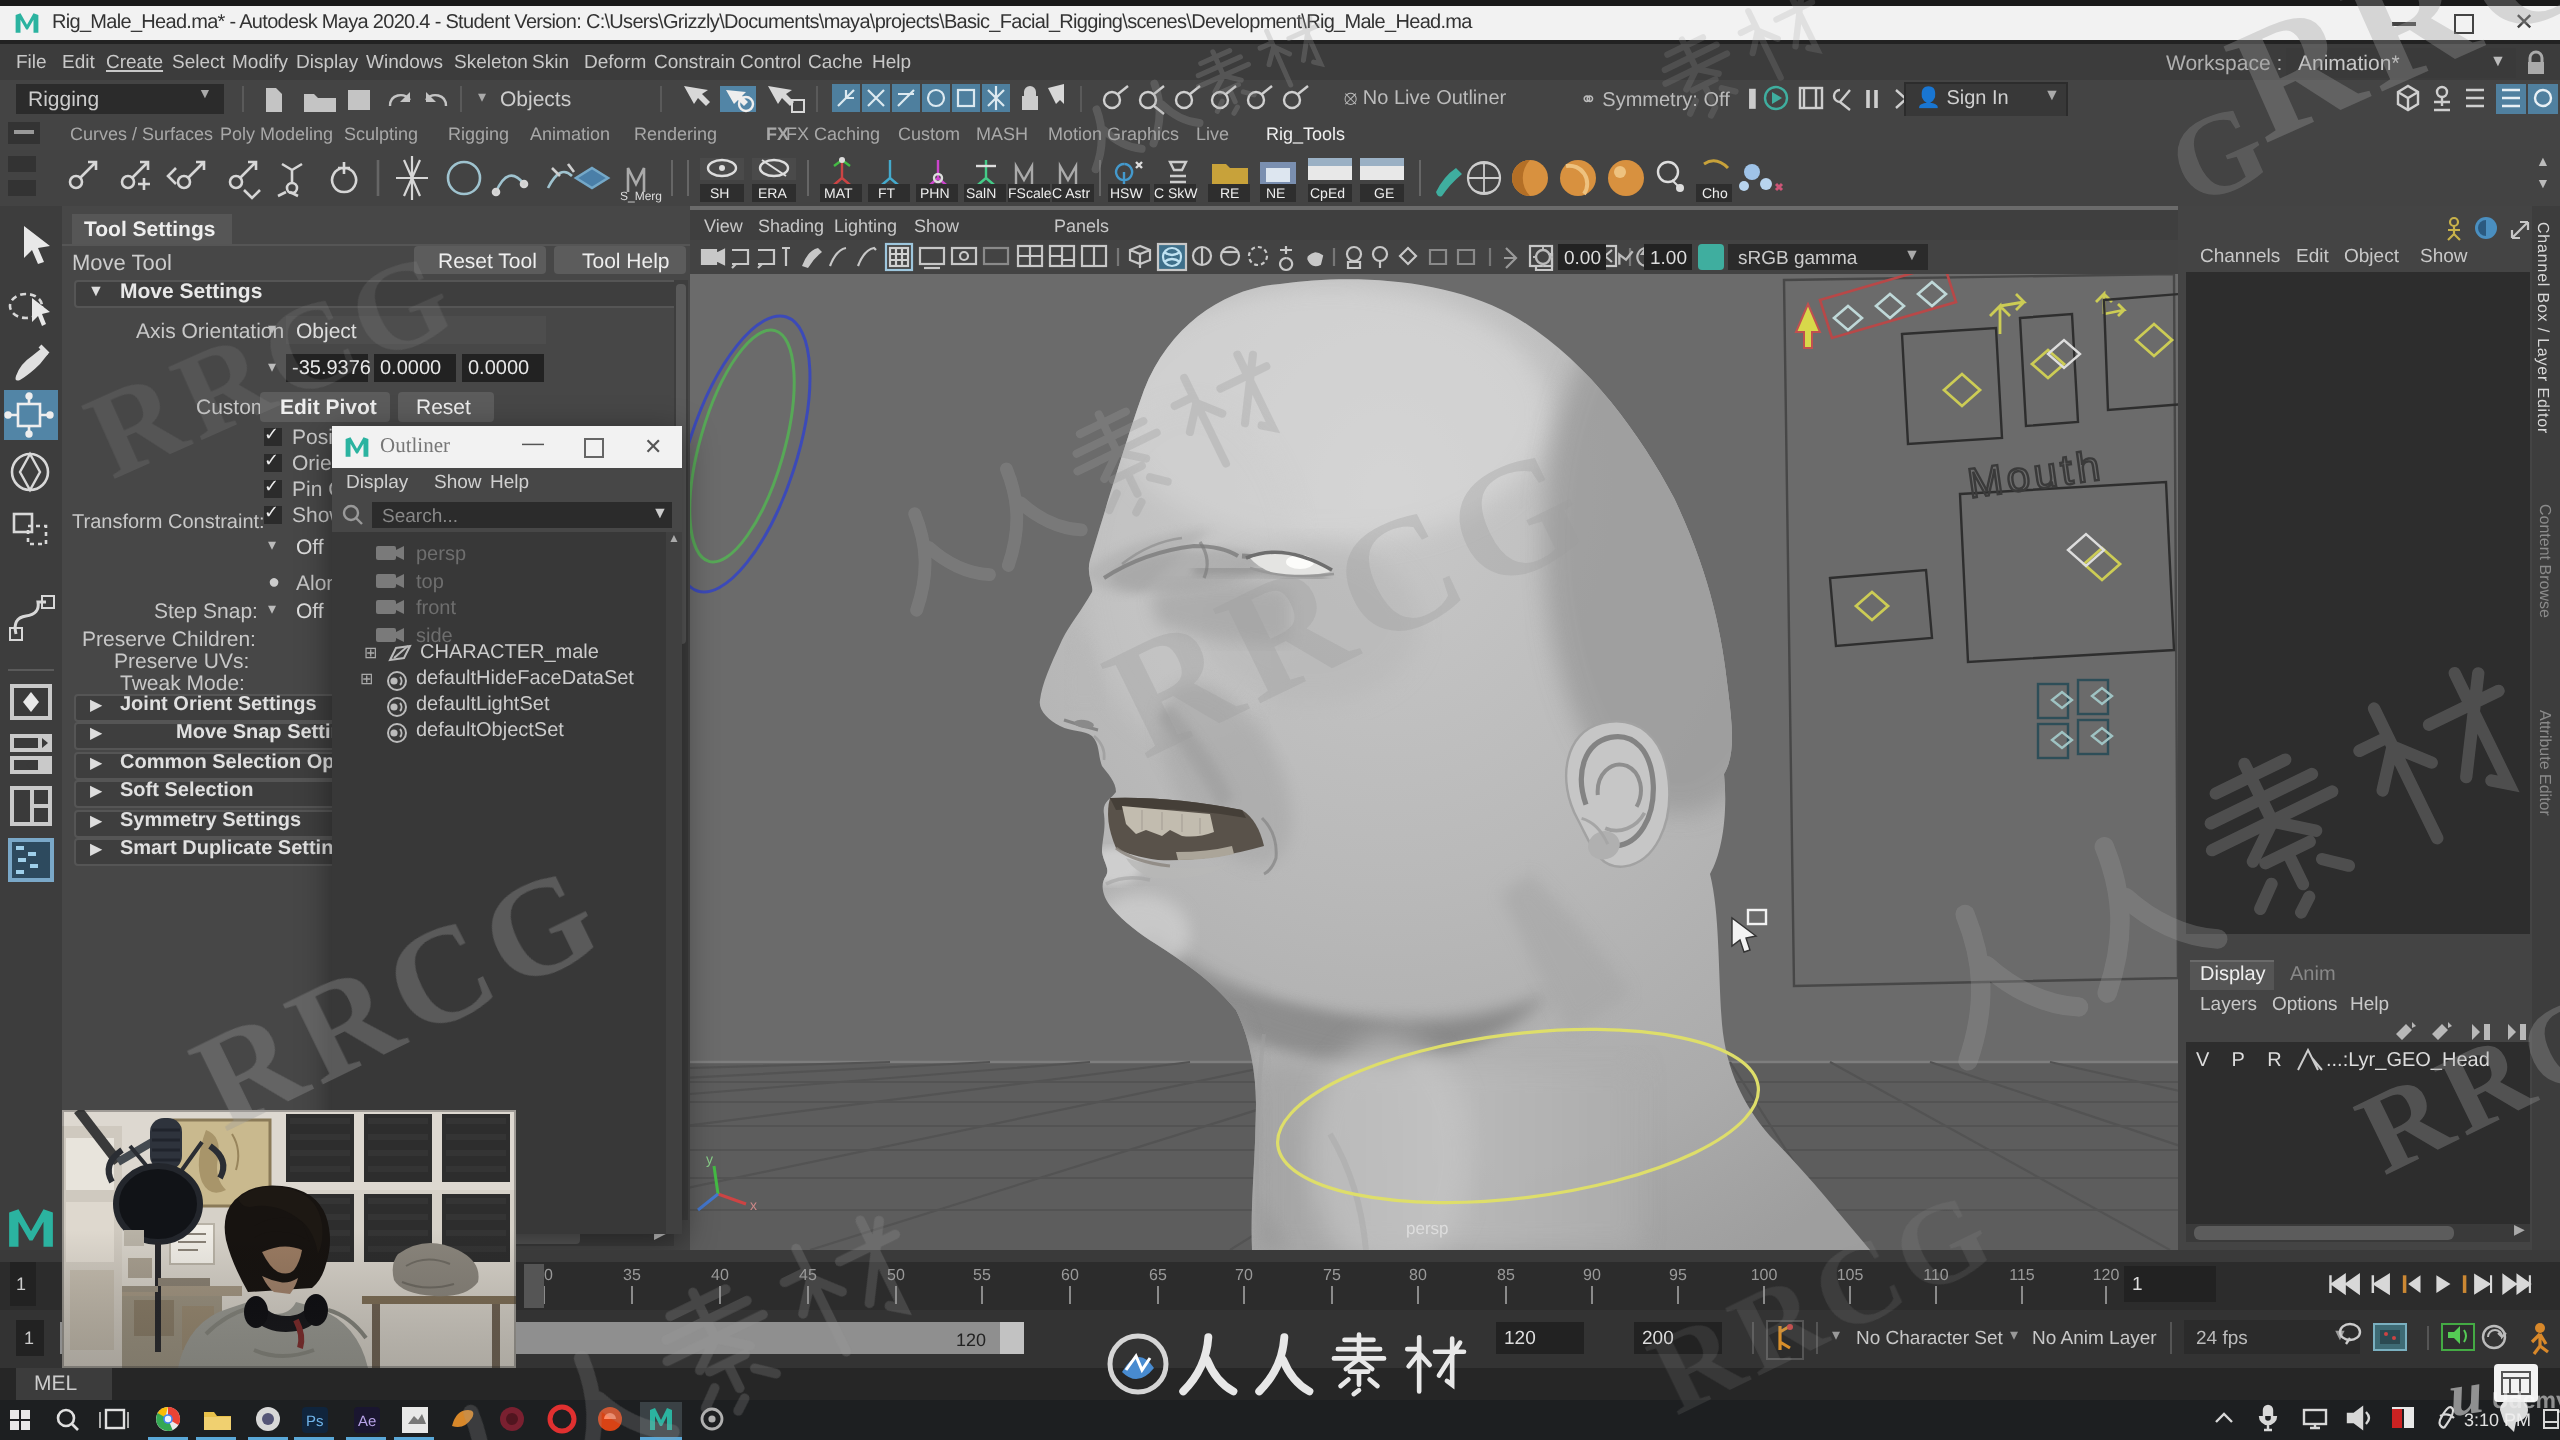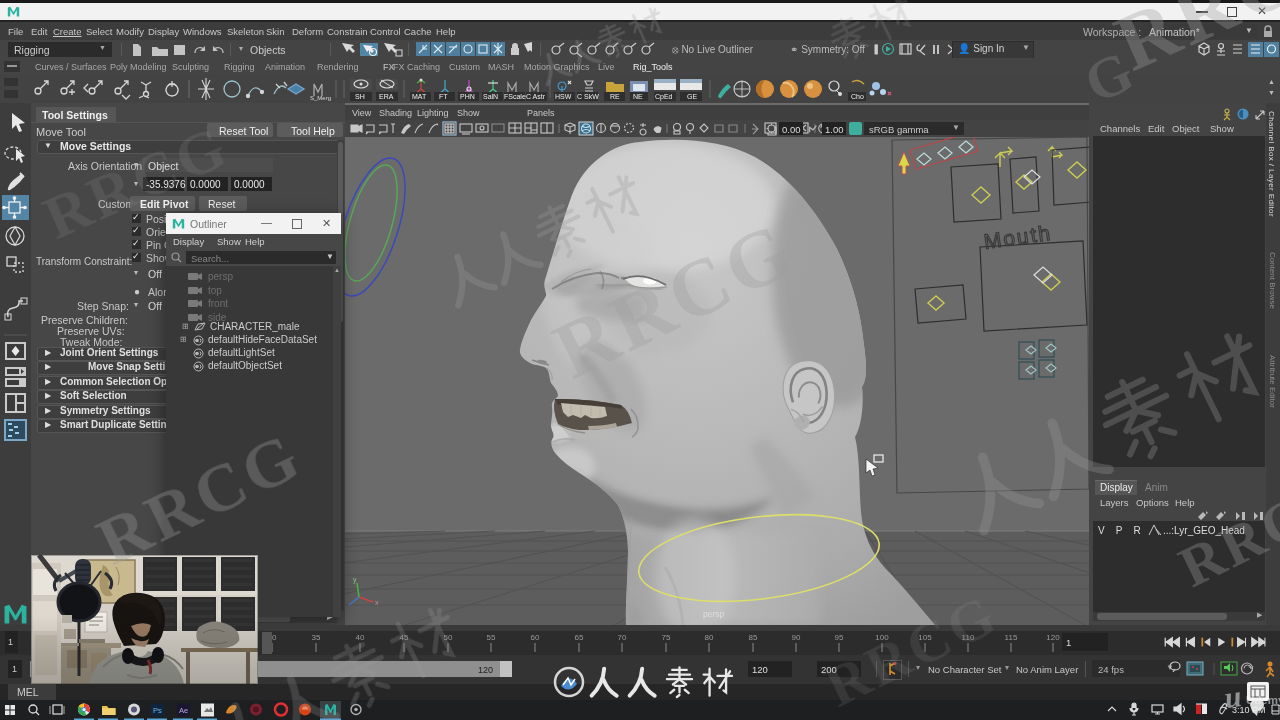--- a/index.html
+++ b/index.html
@@ -10,20 +10,21 @@
 </head>
 <body>
 <div id="app">
 
 <div class="abs" style="left:0;top:0;width:1280px;height:3px;background:#1a1a1a;"></div>
 <div class="abs" style="left:0;top:3px;width:1280px;height:17px;background:#f2f2f2;"></div>
 <div class="abs" style="left:0;top:20px;width:1280px;height:2px;background:#222222;"></div>
 <svg class="abs" style="left:7px;top:5px;" width="13" height="13" viewBox="0 0 16 16">
   <path d="M1,14 L1,3 L4,2 L8,9 L12,2 L15,3 L15,14 L12,14 L12,6 L8.5,12 L7.5,12 L4,6 L4,14 Z" fill="#2bb3a0"></path>
 </svg>
+<div class="txt" style="left:26px;top:6px;font-size:10px;letter-spacing:-0.35px;color:#333333;">Rig_Male_Head.ma* - Autodesk Maya 2020.4 - Student Version: C:\Users\Grizzly\Documents\maya\projects\Basic_Facial_Rigging\scenes\Development\Rig_Male_Head.ma</div>
 <div class="abs" style="left:1196px;top:11px;width:12px;height:1.5px;background:#444444;"></div>
 <div class="abs" style="left:1227px;top:7px;width:8px;height:8px;border:1.3px solid #444444;"></div>
 <div class="txt" style="left:1257px;top:4px;font-size:12px;color:#444444;">✕</div>
 
 <div class="abs" style="left:0;top:22px;width:1280px;height:18px;background:#3c3c3c;"></div>
 <div class="txt" style="left:8px;top:26px;font-size:9.5px;color:#c8c8c8;">File</div>
     <div class="txt" style="left:31px;top:26px;font-size:9.5px;color:#c8c8c8;">Edit</div>
     <div class="txt" style="left:53px;top:26px;font-size:9.5px;color:#c8c8c8;text-decoration:underline;">Create</div>
     <div class="txt" style="left:86px;top:26px;font-size:9.5px;color:#c8c8c8;">Select</div>
     <div class="txt" style="left:116px;top:26px;font-size:9.5px;color:#c8c8c8;">Modify</div>
@@ -849,21 +850,21 @@
   <div class="txt" style="left:1257px;top:611px;font-size:7px;color:#aaaaaa;">▶</div>
 </div>
 
 <div id="outliner">
   <div class="abs" style="left:166px;top:213px;width:175px;height:404px;background:#3c3c3c;box-shadow:0 4px 16px rgba(0,0,0,0.45);"></div>
 
   <div class="abs" style="left:166px;top:213px;width:175px;height:21px;background:#f2f2f2;"></div>
   <svg class="abs" style="left:172px;top:217px;" width="13" height="13" viewBox="0 0 16 16">
     <path d="M1,14 L1,3 L4,2 L8,9 L12,2 L15,3 L15,14 L12,14 L12,6 L8.5,12 L7.5,12 L4,6 L4,14 Z" fill="#2bb3a0"></path>
   </svg>
-  <div class="txt" style="left:190px;top:218px;font-size:10.5px;color:#777777;">Outliner</div>
+  <div class="txt" style="left:190px;top:218px;font-size:10.5px;color:#777777;font-family:Liberation Serif, serif;">Outliner</div>
   <div class="txt" style="left:261px;top:216px;font-size:11px;color:#555555;">—</div>
   <div class="abs" style="left:292px;top:219px;width:8px;height:8px;border:1.2px solid #666666;"></div>
   <div class="txt" style="left:322px;top:217px;font-size:11px;color:#555555;">✕</div>
 
   <div class="abs" style="left:166px;top:234px;width:175px;height:15px;background:#474747;"></div>
   <div class="txt" style="left:173px;top:236px;font-size:9.5px;color:#d0d0d0;">Display</div>
       <div class="txt" style="left:217px;top:236px;font-size:9.5px;color:#d0d0d0;">Show</div>
       <div class="txt" style="left:245px;top:236px;font-size:9.5px;color:#d0d0d0;">Help</div>
 
   <div class="abs" style="left:166px;top:249px;width:175px;height:17px;background:#474747;"></div>

